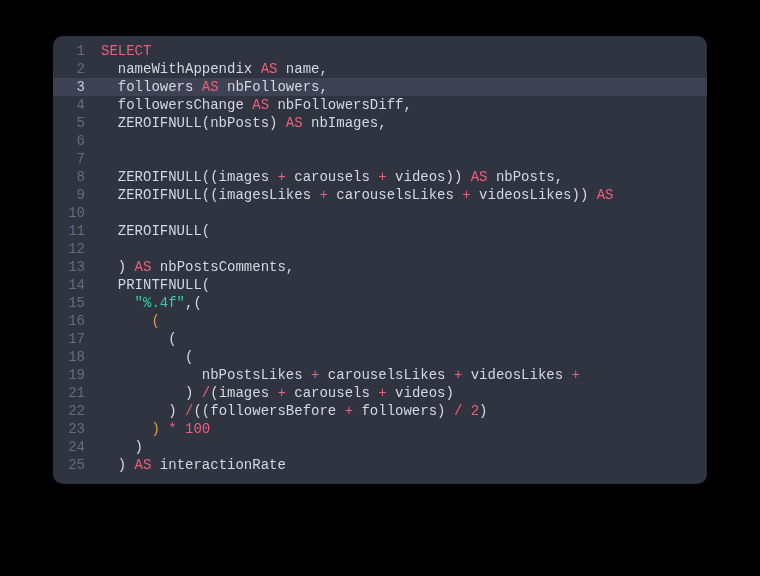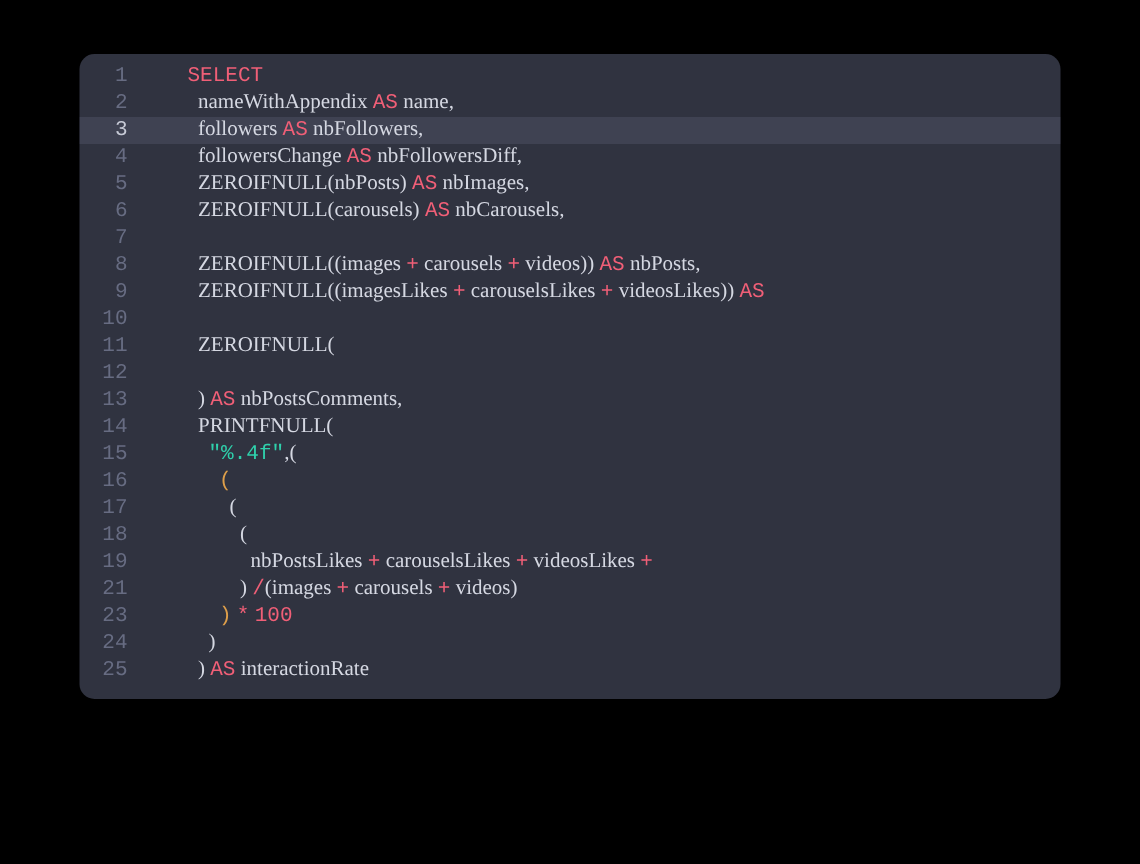--- a/index.html
+++ b/index.html
@@ -37,49 +37,49 @@
     padding-right: 12px;
     flex-shrink: 0;
     user-select: none;
   }
   .line.highlighted .gutter {
     color: #c7cad6;
   }
   .code {
     color: #d5d8e2;
     padding-left: 4px;
-    margin-left: 24px;
   }
   .kw  { color: #f05f77; }   
-  .fn  { color: #d5d8e2; font-family: Liberation Serif, serif; }   
+  .fn  { color: #d5d8e2; }   
   .op  { color: #f05f77; }   
   .num { color: #f05f77; }   
   .str { color: #2fd0ab; }   
   .paren { color: #de9f4a; } 
 </style>
 </head>
 <body>
 
 <div class="editor" id="editor-root">
     <div class="line"><div class="gutter">1</div><div class="code"><span class="kw">SELECT</span></div></div>
     <div class="line"><div class="gutter">2</div><div class="code"><span class="fn">  nameWithAppendix </span><span class="kw">AS</span><span class="fn"> name,</span></div></div>
     <div class="line highlighted"><div class="gutter">3</div><div class="code"><span class="fn">  followers </span><span class="kw">AS</span><span class="fn"> nbFollowers,</span></div></div>
     <div class="line"><div class="gutter">4</div><div class="code"><span class="fn">  followersChange </span><span class="kw">AS</span><span class="fn"> nbFollowersDiff,</span></div></div>
     <div class="line"><div class="gutter">5</div><div class="code"><span class="fn">  ZEROIFNULL(nbPosts) </span><span class="kw">AS</span><span class="fn"> nbImages,</span></div></div>
-    <div class="line"><div class="gutter">6</div><div class="code"><span class="fn">  ZEROIFNULL(carousels) </span><span class="kw">AS</span><span class="fn"> nbCarousels,</span></div></div>
+    <div class="line"><div class="gutter">6</div></div>
     <div class="line"><div class="gutter">7</div></div>
     <div class="line"><div class="gutter">8</div><div class="code"><span class="fn">  ZEROIFNULL((images </span><span class="op">+</span><span class="fn"> carousels </span><span class="op">+</span><span class="fn"> videos)) </span><span class="kw">AS</span><span class="fn"> nbPosts,</span></div></div>
     <div class="line"><div class="gutter">9</div><div class="code"><span class="fn">  ZEROIFNULL((imagesLikes </span><span class="op">+</span><span class="fn"> carouselsLikes </span><span class="op">+</span><span class="fn"> videosLikes)) </span><span class="kw">AS</span></div></div>
     <div class="line"><div class="gutter">10</div></div>
     <div class="line"><div class="gutter">11</div><div class="code"><span class="fn">  ZEROIFNULL(</span></div></div>
     <div class="line"><div class="gutter">12</div></div>
     <div class="line"><div class="gutter">13</div><div class="code"><span class="fn">  ) </span><span class="kw">AS</span><span class="fn"> nbPostsComments,</span></div></div>
     <div class="line"><div class="gutter">14</div><div class="code"><span class="fn">  PRINTFNULL(</span></div></div>
     <div class="line"><div class="gutter">15</div><div class="code"><span class="fn">    </span><span class="str">"%.4f"</span><span class="fn">,(</span></div></div>
     <div class="line"><div class="gutter">16</div><div class="code"><span class="fn">      </span><span class="paren">(</span></div></div>
     <div class="line"><div class="gutter">17</div><div class="code"><span class="fn">        (</span></div></div>
     <div class="line"><div class="gutter">18</div><div class="code"><span class="fn">          (</span></div></div>
     <div class="line"><div class="gutter">19</div><div class="code"><span class="fn">            nbPostsLikes </span><span class="op">+</span><span class="fn"> carouselsLikes </span><span class="op">+</span><span class="fn"> videosLikes </span><span class="op">+</span></div></div>
     <div class="line"><div class="gutter">21</div><div class="code"><span class="fn">          ) </span><span class="op">/</span><span class="fn">(images </span><span class="op">+</span><span class="fn"> carousels </span><span class="op">+</span><span class="fn"> videos)</span></div></div>
+    <div class="line"><div class="gutter">22</div><div class="code"><span class="fn">        ) </span><span class="op">/</span><span class="fn">((followersBefore </span><span class="op">+</span><span class="fn"> followers) </span><span class="op">/</span><span class="fn"> </span><span class="num">2</span><span class="fn">)</span></div></div>
     <div class="line"><div class="gutter">23</div><div class="code"><span class="fn">      </span><span class="paren">)</span><span class="fn"> </span><span class="op">*</span><span class="fn"> </span><span class="num">100</span></div></div>
     <div class="line"><div class="gutter">24</div><div class="code"><span class="fn">    )</span></div></div>
     <div class="line"><div class="gutter">25</div><div class="code"><span class="fn">  ) </span><span class="kw">AS</span><span class="fn"> interactionRate</span></div></div>
   </div>
 
 </body></html>

